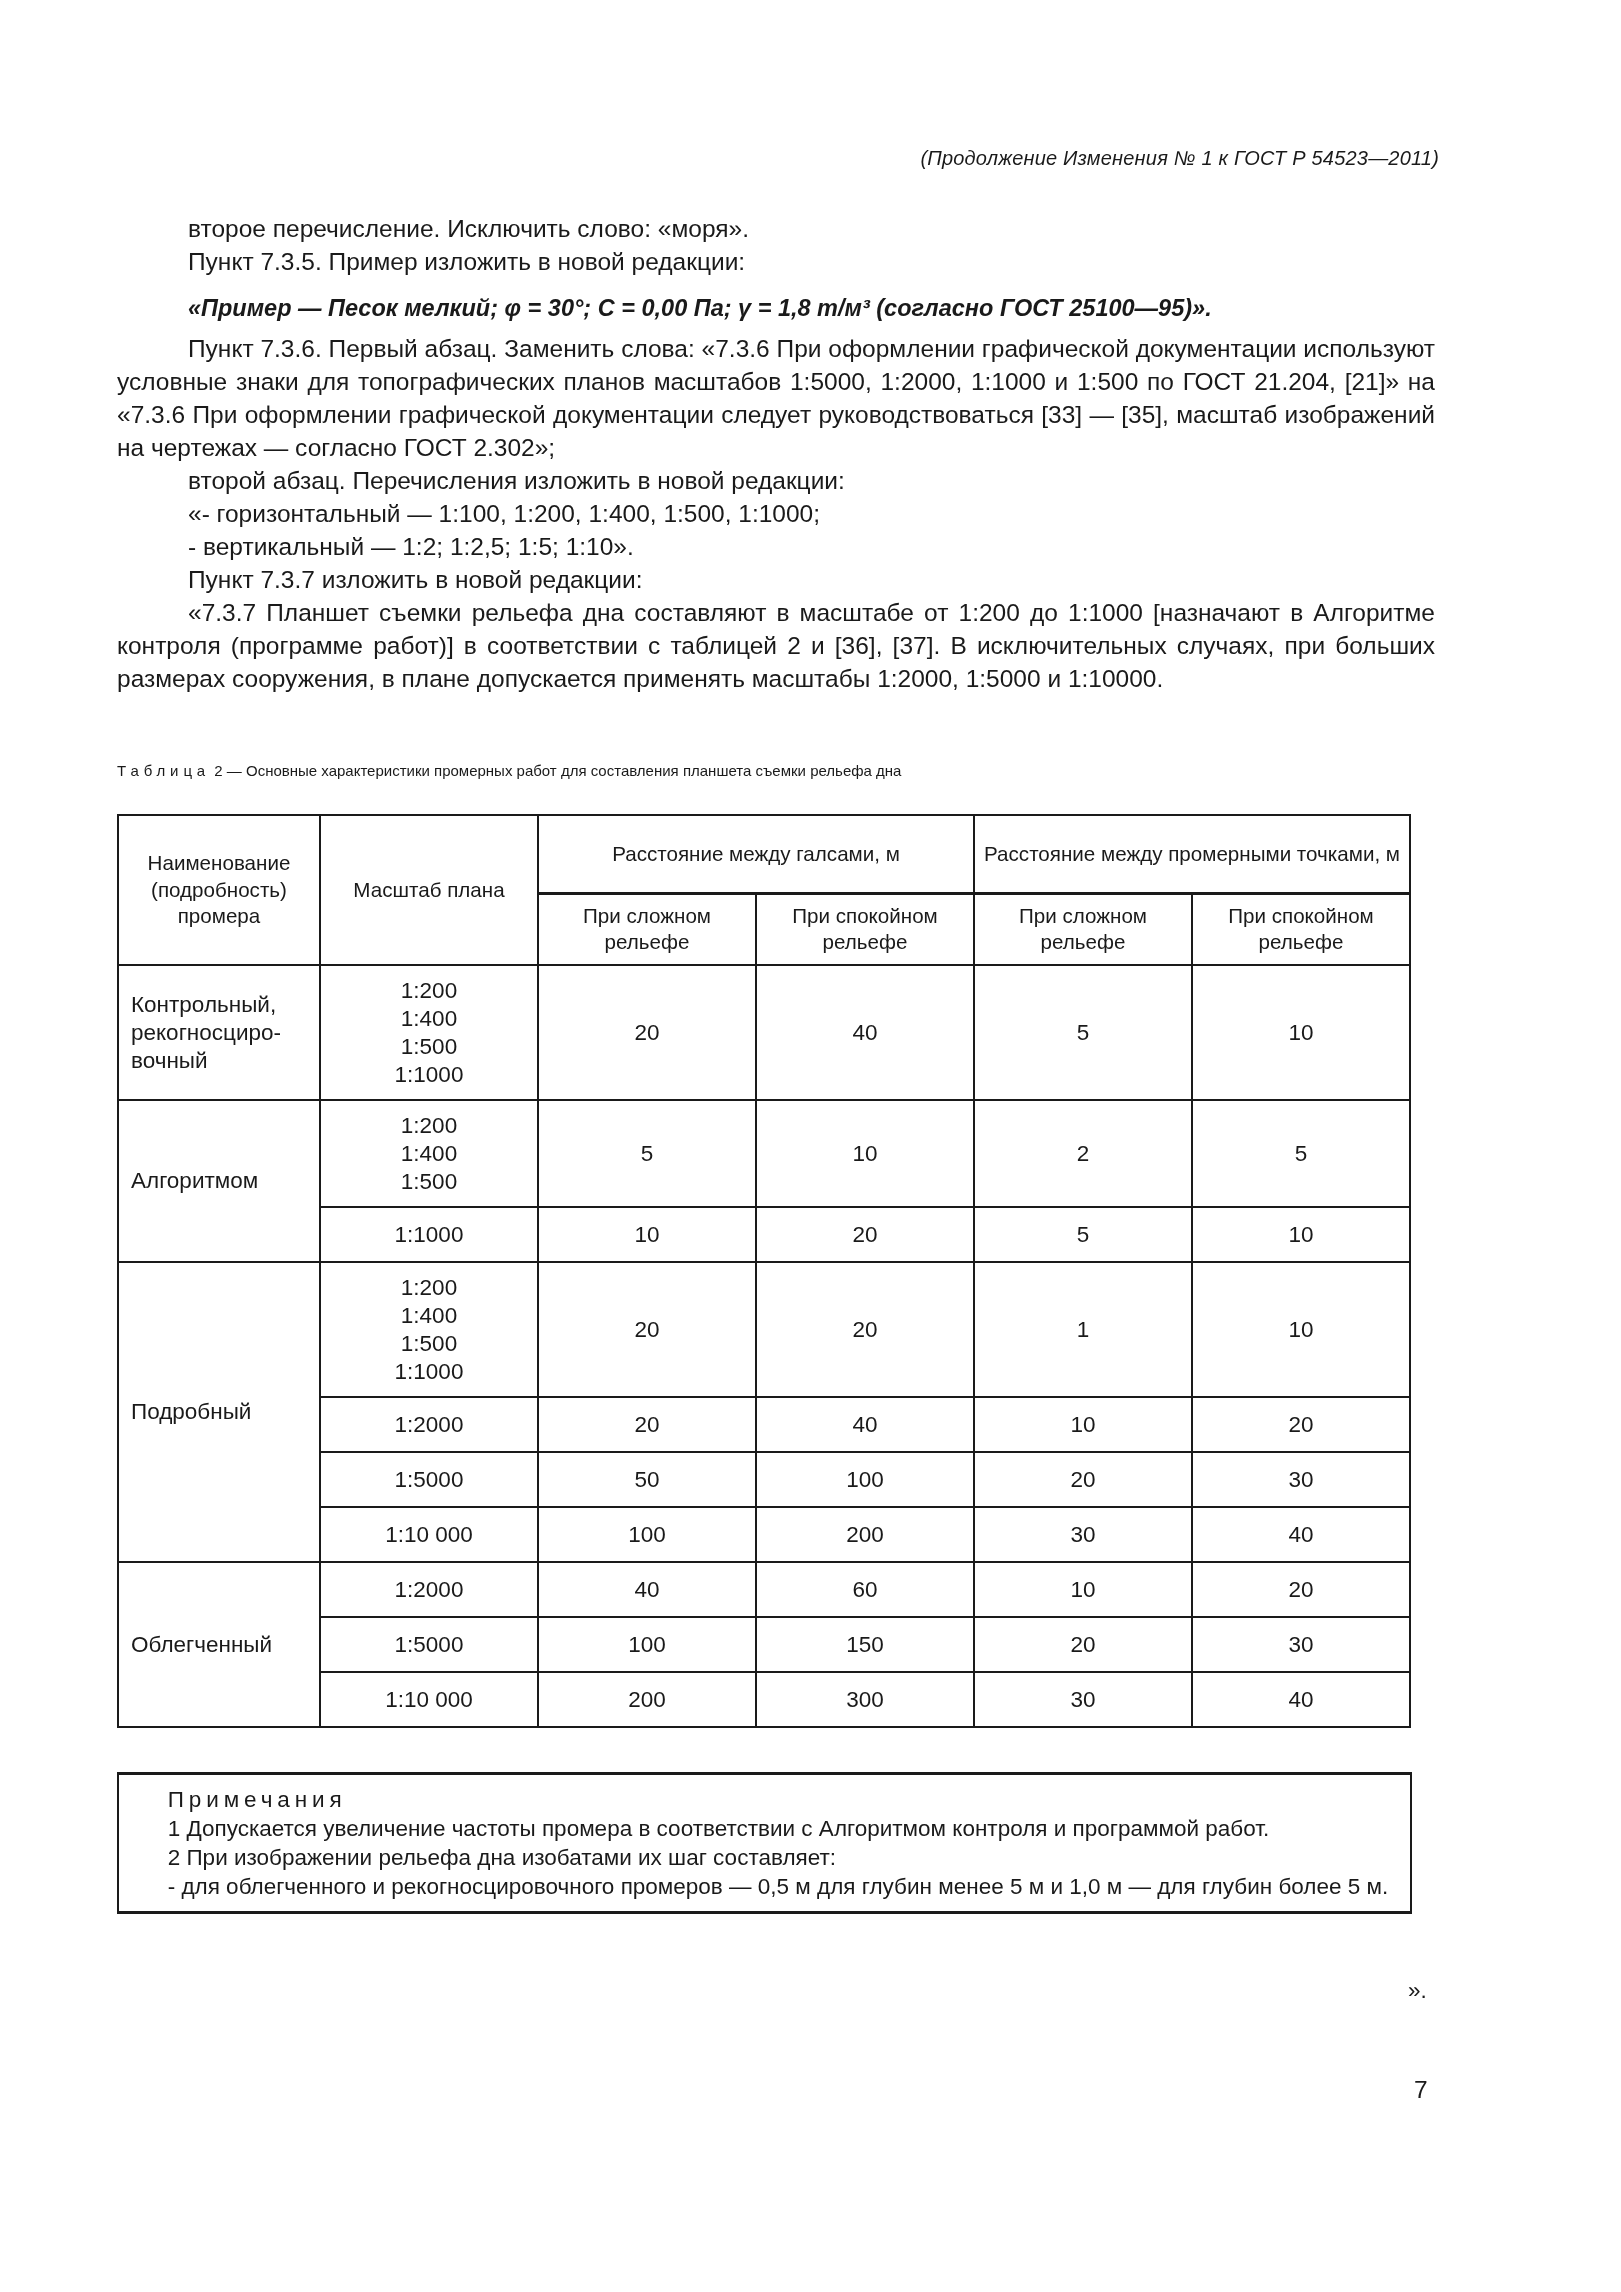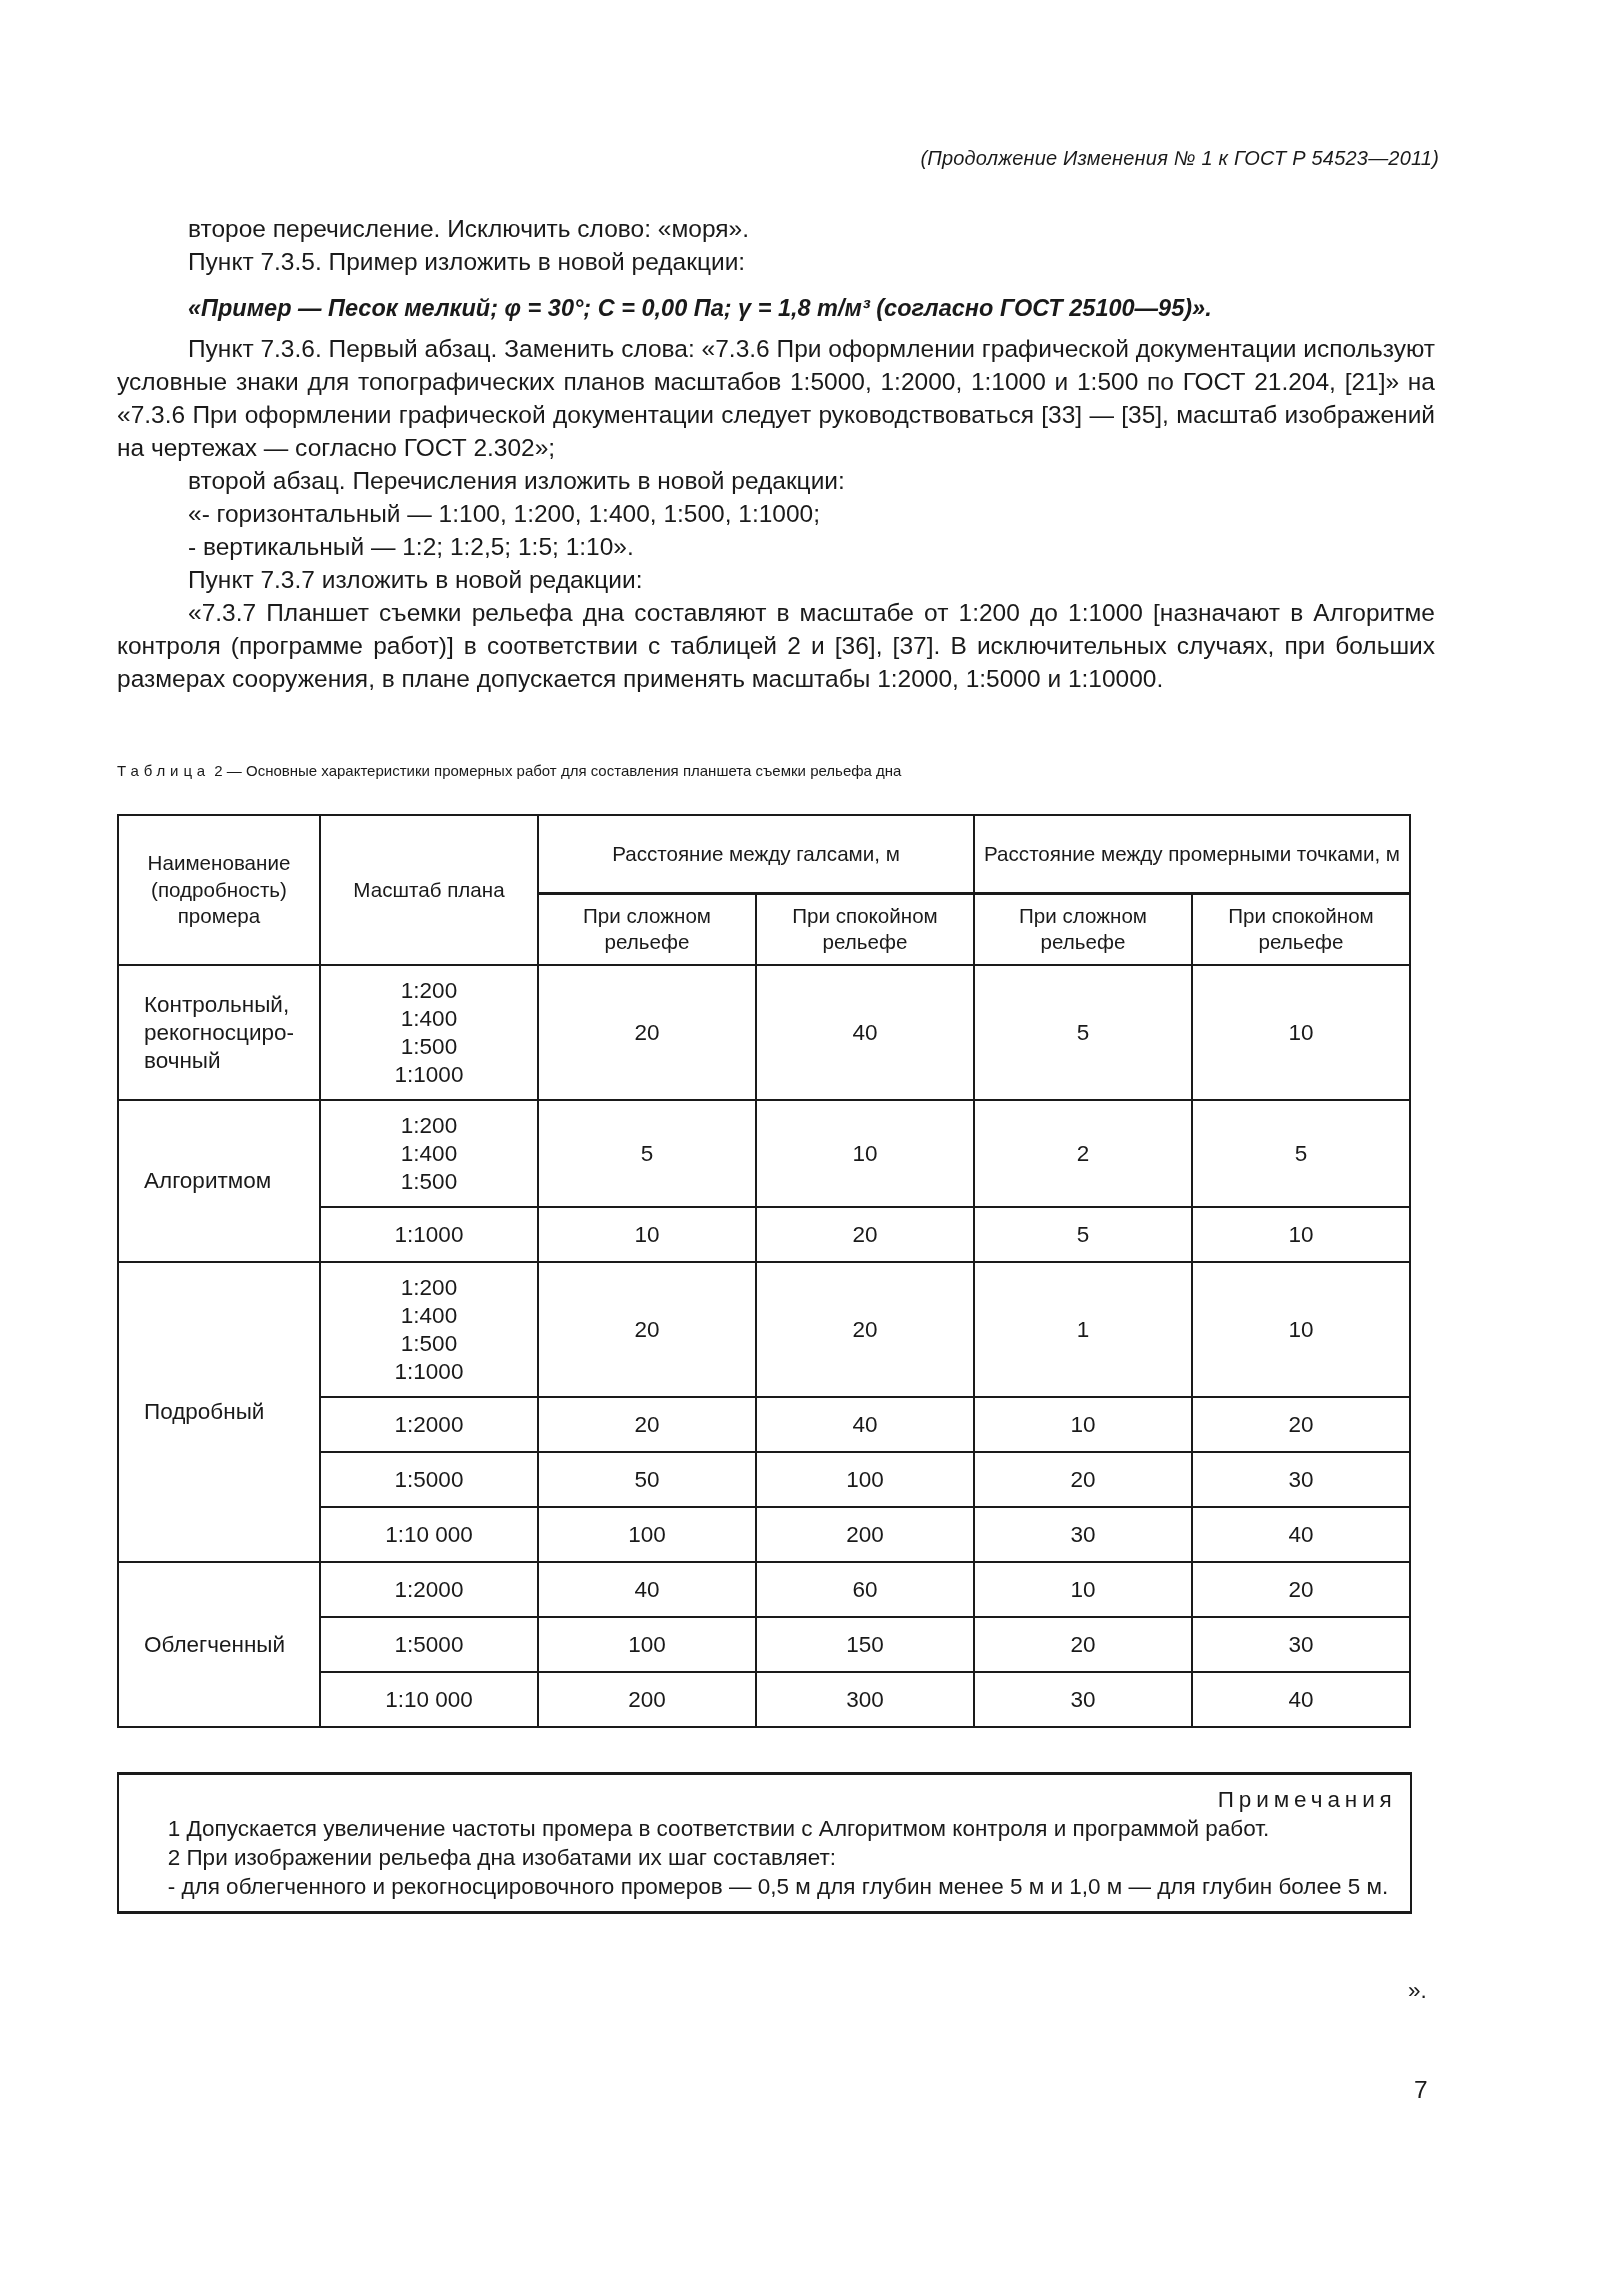--- a/index.html
+++ b/index.html
@@ -12,28 +12,28 @@
   .example { font-weight: bold; font-style: italic; margin: 0; text-indent: 71px; font-size: 23.5px; }
   #t1 { top: 212px; }
   #t2 { top: 332px; }
   .caption { position: absolute; top: 762px; left: 117px; font-size: 15px; }
   .caption .spaced { letter-spacing: 4.9px; }
   table.main { position: absolute; top: 814px; left: 117px; width: 1290px; border-collapse: collapse;
                font-size: 22.5px; table-layout: fixed; }
   table.main td, table.main th { border: 2px solid #1a1a1a; text-align: center; vertical-align: middle;
                font-weight: normal; padding: 3.9px 5.9px; line-height: 28px; }
   table.main th { font-size: 20.6px; line-height: 26.5px; }
-  table.main td.name { text-align: left; padding-left: 25px; }
+  table.main td.name { text-align: left; padding-left: 12px; }
   .thick-top td { border-top: 3.9px solid #1a1a1a; }
   .thick-head-bottom th { border-bottom: 4.9px double #1a1a1a; }
   .notes { position: absolute; top: 1772px; left: 117px; width: 1264px; border: 2px solid #1a1a1a; border-top: 3.9px solid #1a1a1a;
            border-bottom: 3.9px solid #1a1a1a; padding: 9.8px 13.7px 9.8px 13.7px; font-size: 22.5px; line-height: 29px; }
   .notes p { margin: 0; }
   .notes .ind { text-indent: 35px; }
-  .notes .title { letter-spacing: 4.9px; text-indent: 35px; text-align: right; }
+  .notes .title { letter-spacing: 4.9px; text-indent: 35px; }
   .closing { position: absolute; top: 1978px; left: 1408px; font-size: 22.5px; }
   .pagenum { position: absolute; top: 2076px; left: 1414px; font-size: 24.5px; }
 </style>
 </head>
 <body>
 
 <div class="header">(Продолжение Изменения № 1 к ГОСТ Р 54523—2011)</div>
 
 <div class="text" id="t1">
   <p class="indent">второе перечисление. Исключить слово: «моря».</p>

